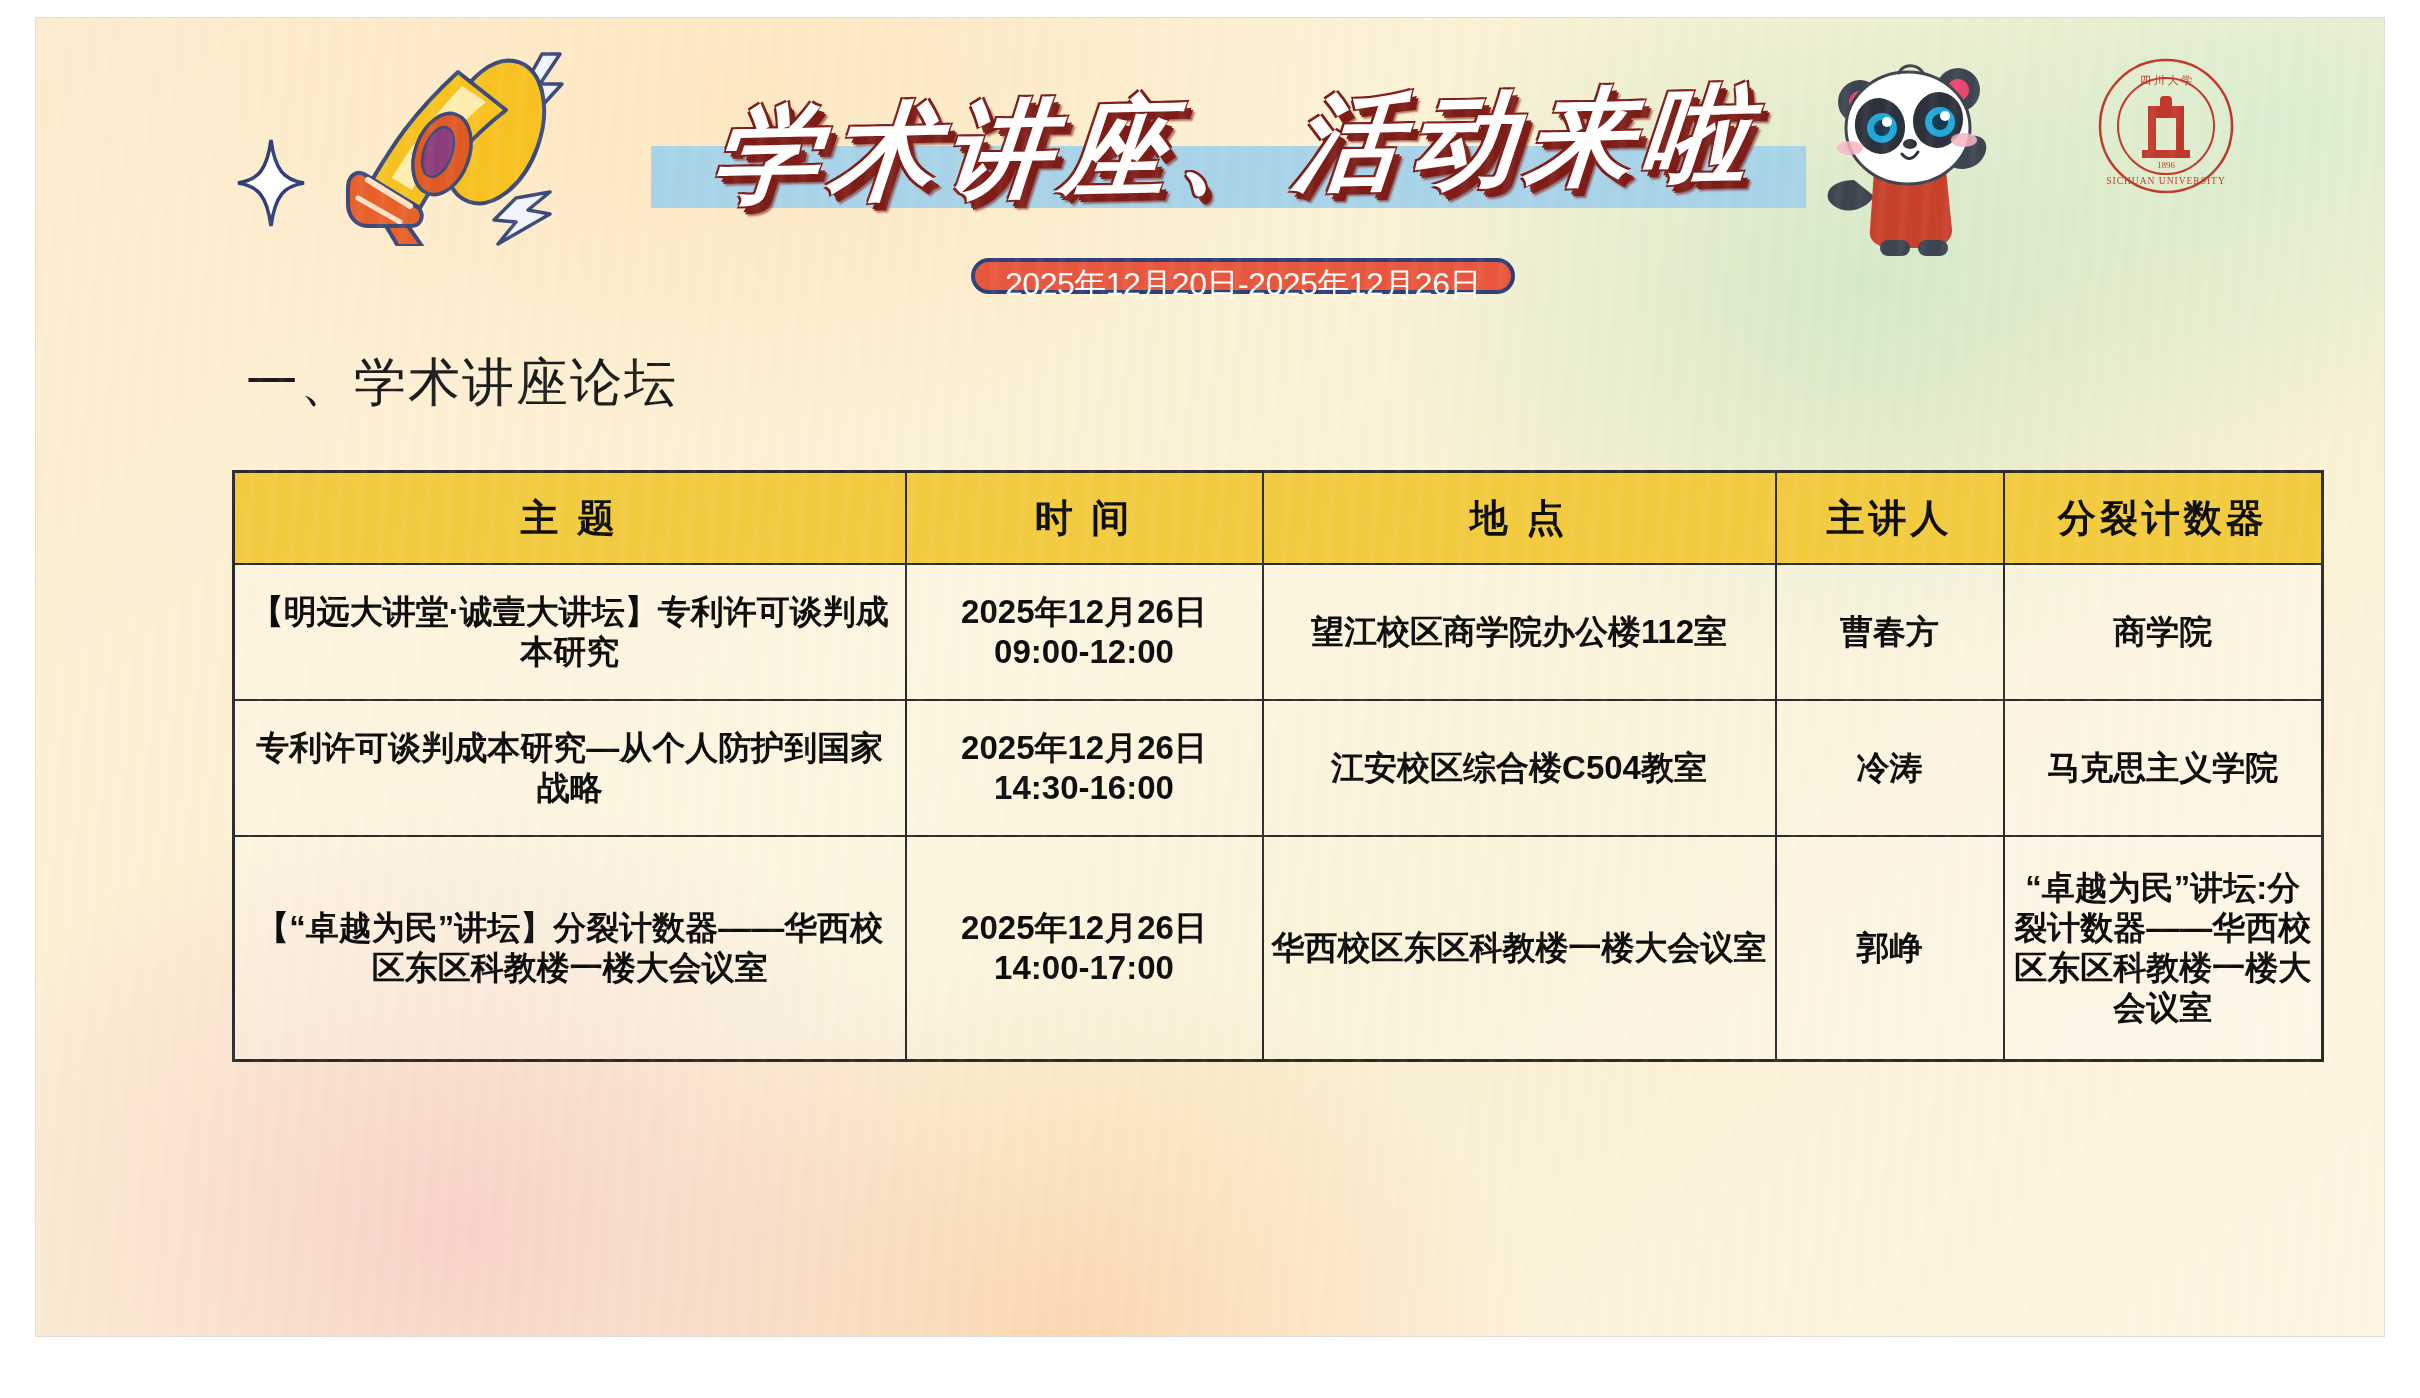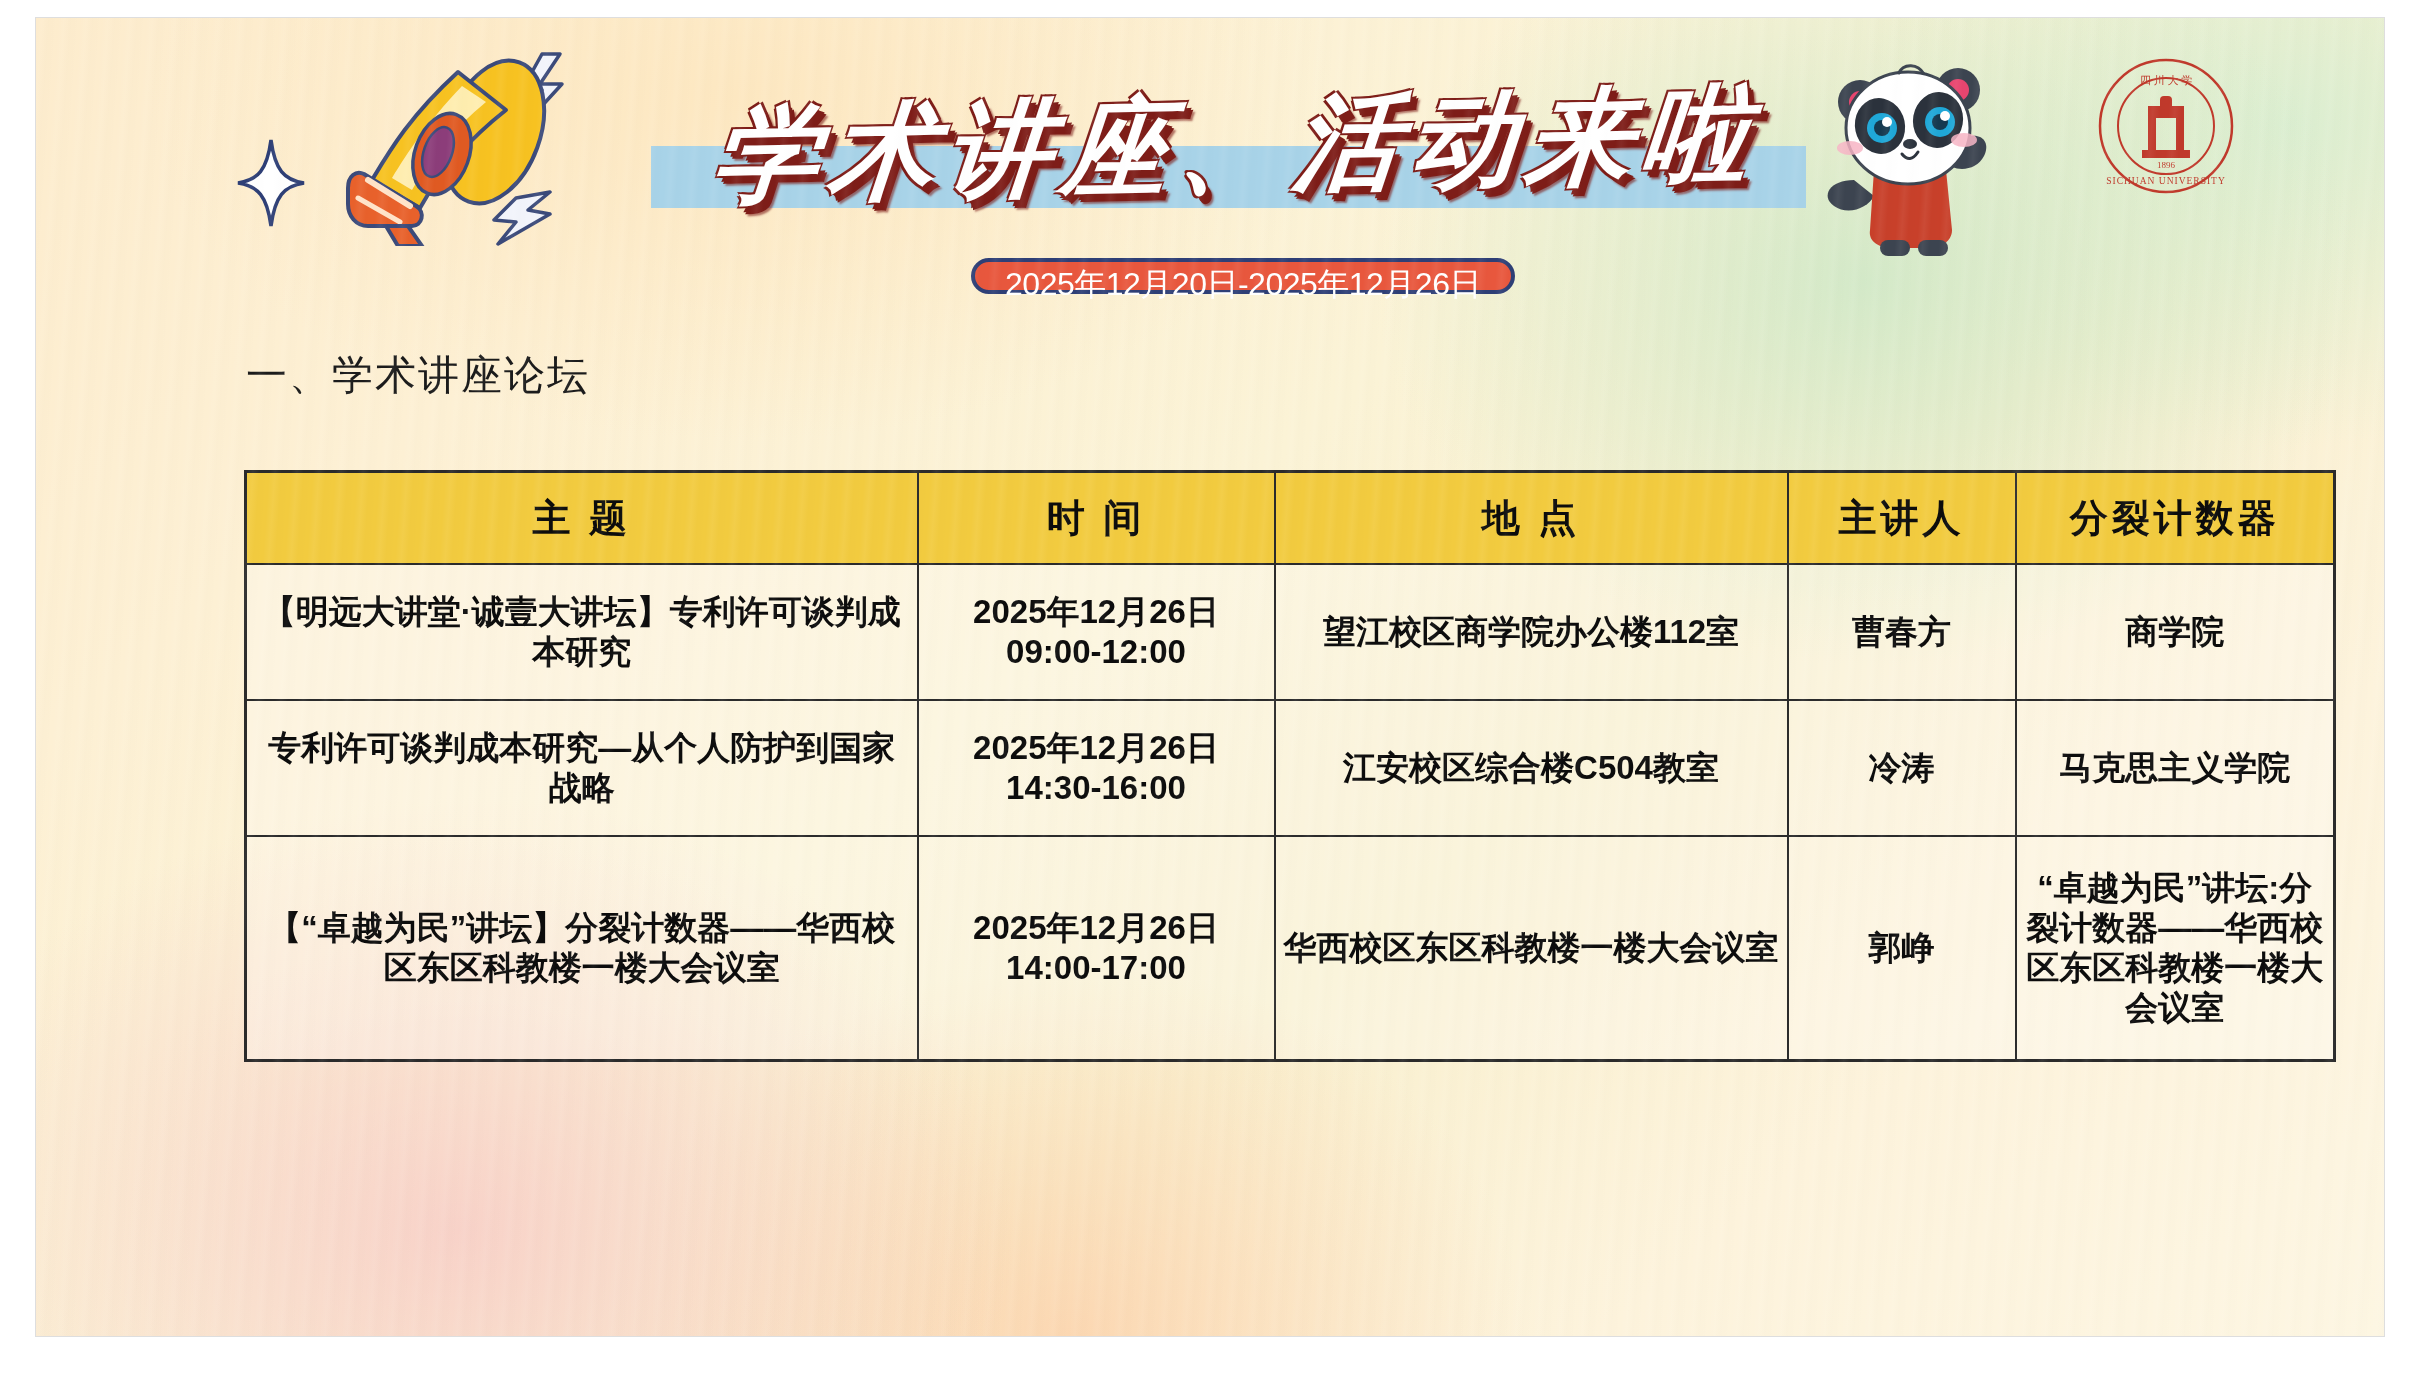--- a/index.html
+++ b/index.html
@@ -110,37 +110,36 @@
     text-align: center;
     letter-spacing: -0.5px;
     white-space: nowrap;
   }
 
   
   #section-heading {
     position: absolute;
     left: 210px;
     top: 330px;
-    font-size: 41px;
+    font-size: 52px;
     font-weight: 400;
     color: #1b1b1b;
     letter-spacing: 2px;
     font-family: Liberation Sans, sans-serif;
   }
 
   
   #schedule-table {
     position: absolute;
     left: 196px;
     top: 452px;
     width: 2089px;
     border-collapse: collapse;
     table-layout: fixed;
     border: 3px solid #2b2b2b;
-    margin-left: 12px;
   }
   #schedule-table col.c-topic    { width: 672px; }
   #schedule-table col.c-time     { width: 357px; }
   #schedule-table col.c-place    { width: 513px; }
   #schedule-table col.c-speaker  { width: 228px; }
   #schedule-table col.c-host     { width: 319px; }
 
   #schedule-table th, #schedule-table td {
     border: 2.5px solid #2b2b2b;
     text-align: center;

